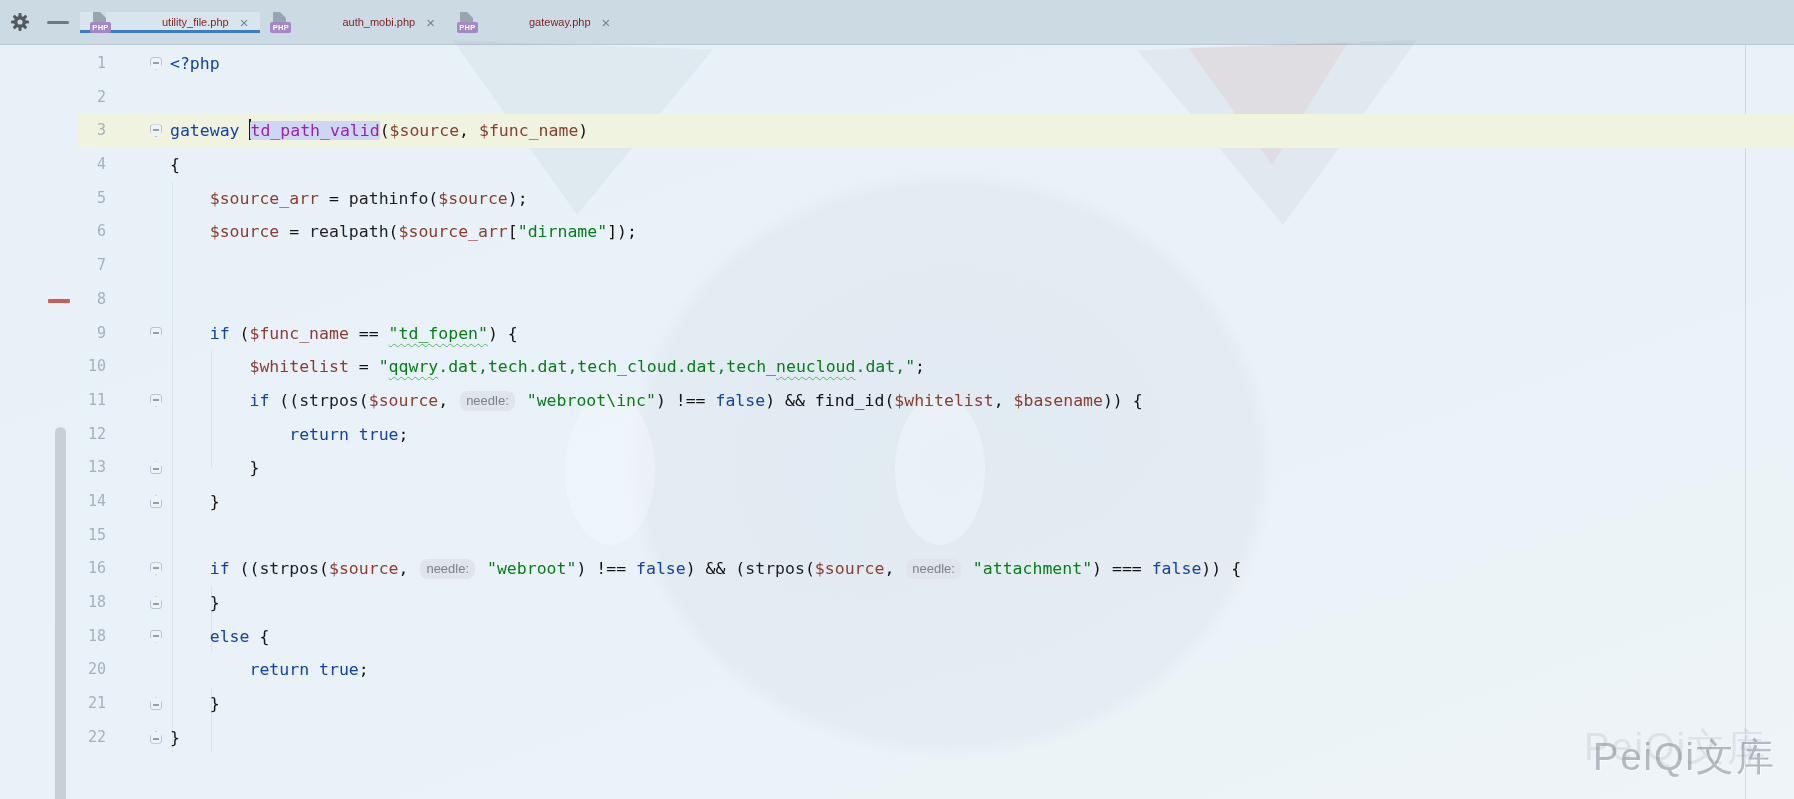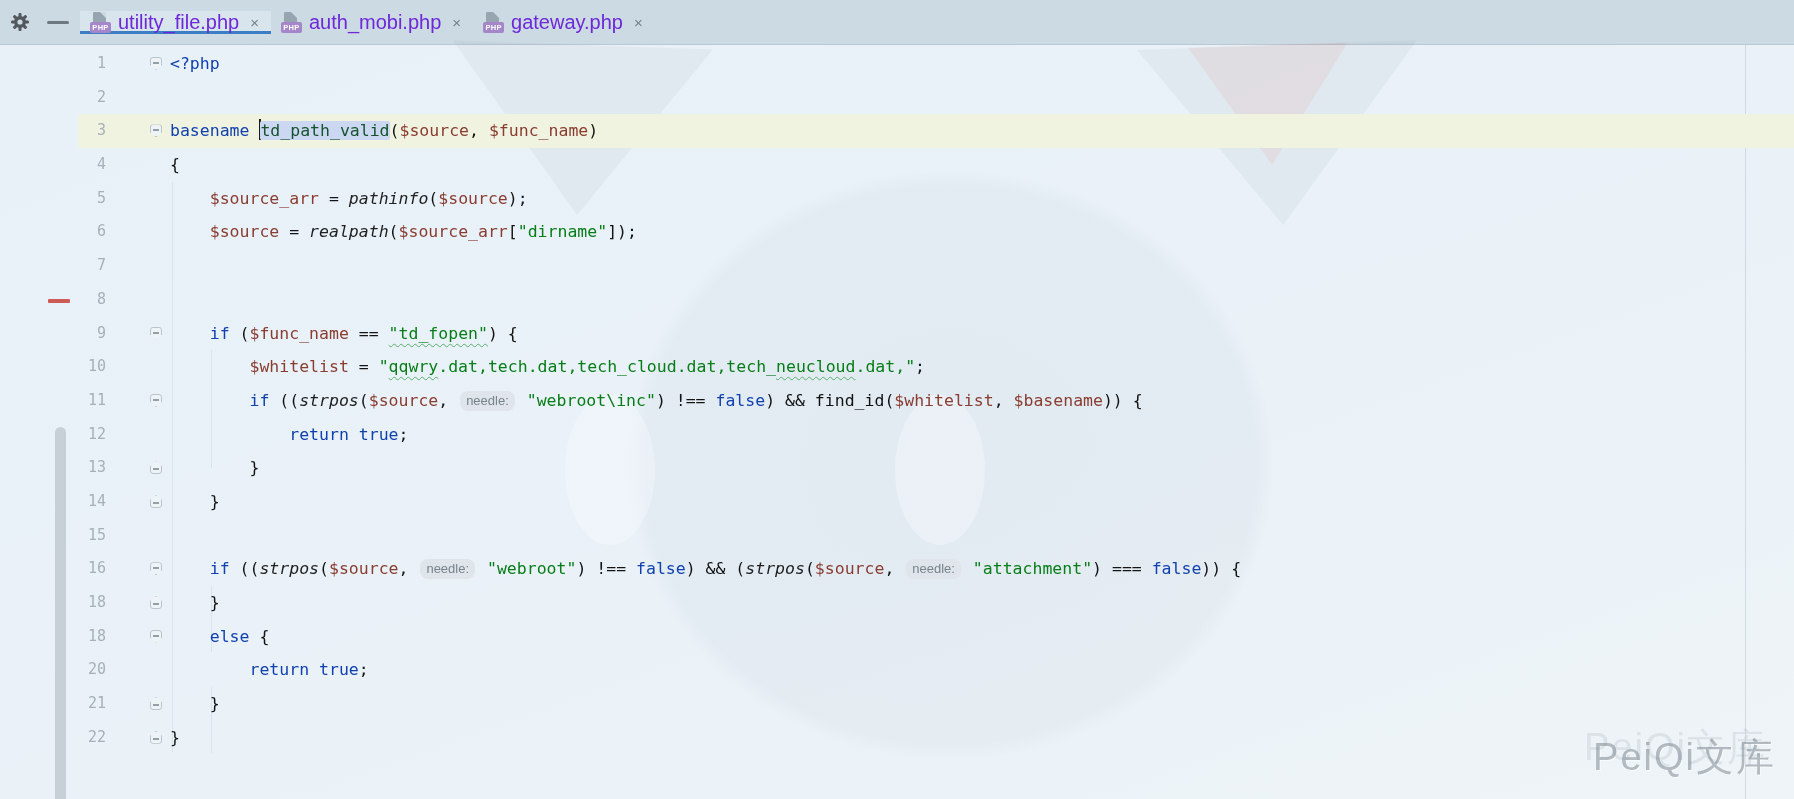--- a/index.html
+++ b/index.html
@@ -8,21 +8,21 @@
        font-family:"Liberation Sans",sans-serif;background:linear-gradient(160deg,#e8f1f8 0%,#eaf2f8 60%,#eef4f7 100%);}
 
   
   #tabbar{position:absolute;left:0;top:0;width:100%;height:45px;background:#ccdae3;
           border-bottom:1px solid #b9c8d2;display:flex;align-items:center;}
   .bar-controls{display:flex;align-items:center;gap:14px;padding:0 10px 0 8px;}
   .ctl-btn{width:24px;height:24px;display:flex;align-items:center;justify-content:center;cursor:pointer;}
   .minus-shape{width:22px;height:3px;background:#6d787f;border-radius:2px;}
   .tab{display:flex;align-items:center;gap:7px;padding:0 12px 0 10px;cursor:pointer;position:relative;}
   .tab.active{background:#d9e5ec;box-shadow:inset 0 -3px 0 #3c7dc4;}
-  .tab-label{font-size:20px;color:#6d28d9;}
+  .tab-label{font-size:11px;color:#7f1d1d;margin-left:44px;}
   .tab-close{font-size:15px;color:#76828a;margin-left:4px;line-height:1;}
   
   .php-icon{position:relative;width:21px;height:21px;flex:0 0 auto;}
   .php-icon .page{position:absolute;left:3px;top:0;width:13px;height:11px;background:#96a5af;border-radius:1px;}
   .php-icon .page::after{content:"";position:absolute;right:0;top:0;border:3px solid #ccdae3;border-left-color:transparent;border-bottom-color:transparent;}
   .php-icon .badge{position:absolute;left:0;bottom:0;width:21px;height:11px;background:#a587c9;border-radius:2px;
                    color:#fff;font-size:7.5px;font-weight:bold;text-align:center;line-height:11px;letter-spacing:.3px;}
 
   
   #editor{position:absolute;left:0;top:45px;width:1794px;height:754px;}
@@ -32,23 +32,23 @@
   .ln{width:28px;text-align:right;font:15px/33.7px "DejaVu Sans Mono",monospace;color:#a6b0b8;flex:0 0 auto;cursor:pointer;}
   .foldcol{width:64px;flex:0 0 auto;position:relative;}
   pre.code{margin:0;font:16.5px/33.7px "DejaVu Sans Mono",monospace;color:#121212;white-space:pre;}
 
   .t-kw{color:#1041af;}
   .t-plain{color:#141414;}
   .t-var{color:#8a3c30;}
   .t-str{color:#067d17;}
   .t-strw{color:#067d17;text-decoration:underline;text-decoration-style:wavy;text-decoration-color:#58b06c;
           text-decoration-thickness:1px;text-underline-offset:4px;}
-  .t-fn{color:#1f1f1f;font-style:italic;text-align:center;}
+  .t-fn{color:#1f1f1f;text-align:center;}
   .t-fnc{color:#111;}
-  .t-decl{color:#14532d;background:#ccd7f2;border-radius:2px;text-align:right;}
+  .t-decl{color:#a21caf;background:#ccd7f2;border-radius:2px;text-align:right;}
   .t-caret{display:inline-block;width:2px;height:21px;background:#1a1a1a;vertical-align:-4px;margin-right:-1px;}
   .t-hint{font-family:"Liberation Sans",sans-serif;font-size:13px;color:#78838c;background:#dfe5ea;
           border-radius:8px;padding:2px 6px 3px;margin:0 2px;vertical-align:1px;}
 
   
   .fold{position:absolute;left:44px;top:10px;width:12px;height:13px;background:#eef3f5;border:1px solid #b9c5cb;border-radius:3px;cursor:pointer;}
   .fold.down{clip-path:polygon(0 0,100% 0,100% 62%,50% 100%,0 62%);}
   .fold.up{clip-path:polygon(50% 0,100% 38%,100% 100%,0 100%,0 38%);}
   .fold.down::after{content:"";position:absolute;left:2px;right:2px;top:4px;height:2px;background:#93a0a8;}
   .fold.up::after{content:"";position:absolute;left:2px;right:2px;top:6px;height:2px;background:#93a0a8;}
@@ -156,21 +156,21 @@
         <div class="code-row">
           <div class="ln">2</div>
           <div class="foldcol"></div>
           <pre class="code"></pre>
         </div>
         <div class="code-row current">
           <div class="ln">3</div>
           <div class="foldcol">
             <div class="fold down"></div>
           </div>
-          <pre class="code"><span class="t-kw">basename </span><span class="t-caret"></span><span class="t-decl">td_path_valid</span><span class="t-plain">(</span><span class="t-var">$source</span><span class="t-plain">, </span><span class="t-var">$func_name</span><span class="t-plain">)</span></pre>
+          <pre class="code"><span class="t-kw">gateway </span><span class="t-caret"></span><span class="t-decl">td_path_valid</span><span class="t-plain">(</span><span class="t-var">$source</span><span class="t-plain">, </span><span class="t-var">$func_name</span><span class="t-plain">)</span></pre>
         </div>
         <div class="code-row">
           <div class="ln">4</div>
           <div class="foldcol"></div>
           <pre class="code"><span class="t-plain">{</span></pre>
         </div>
         <div class="code-row">
           <div class="ln">5</div>
           <div class="foldcol"></div>
           <pre class="code"><span class="t-plain">    </span><span class="t-var">$source_arr</span><span class="t-plain"> = </span><span class="t-fn">pathinfo</span><span class="t-plain">(</span><span class="t-var">$source</span><span class="t-plain">);</span></pre>

